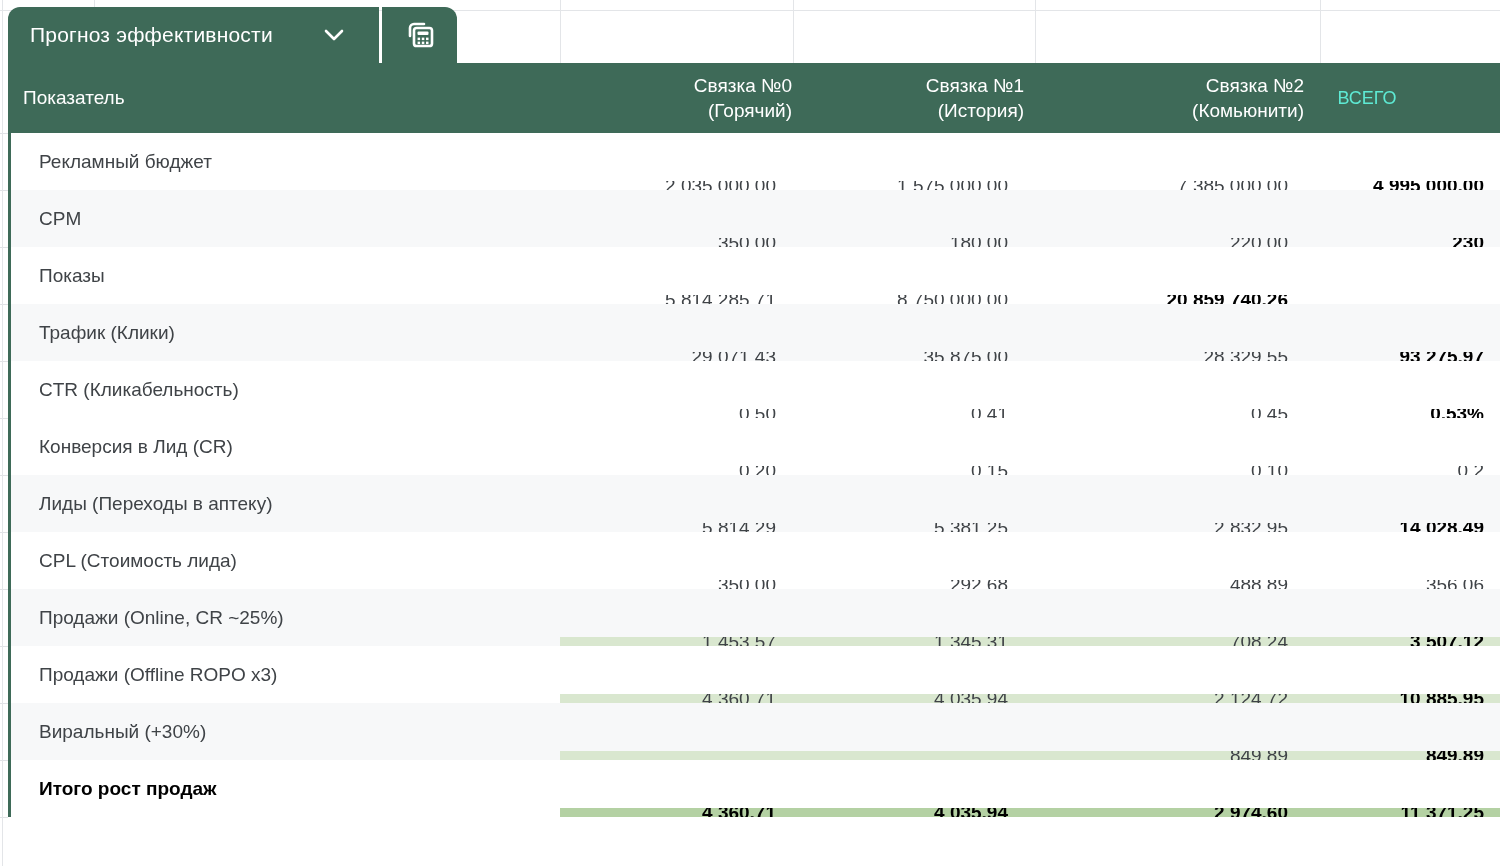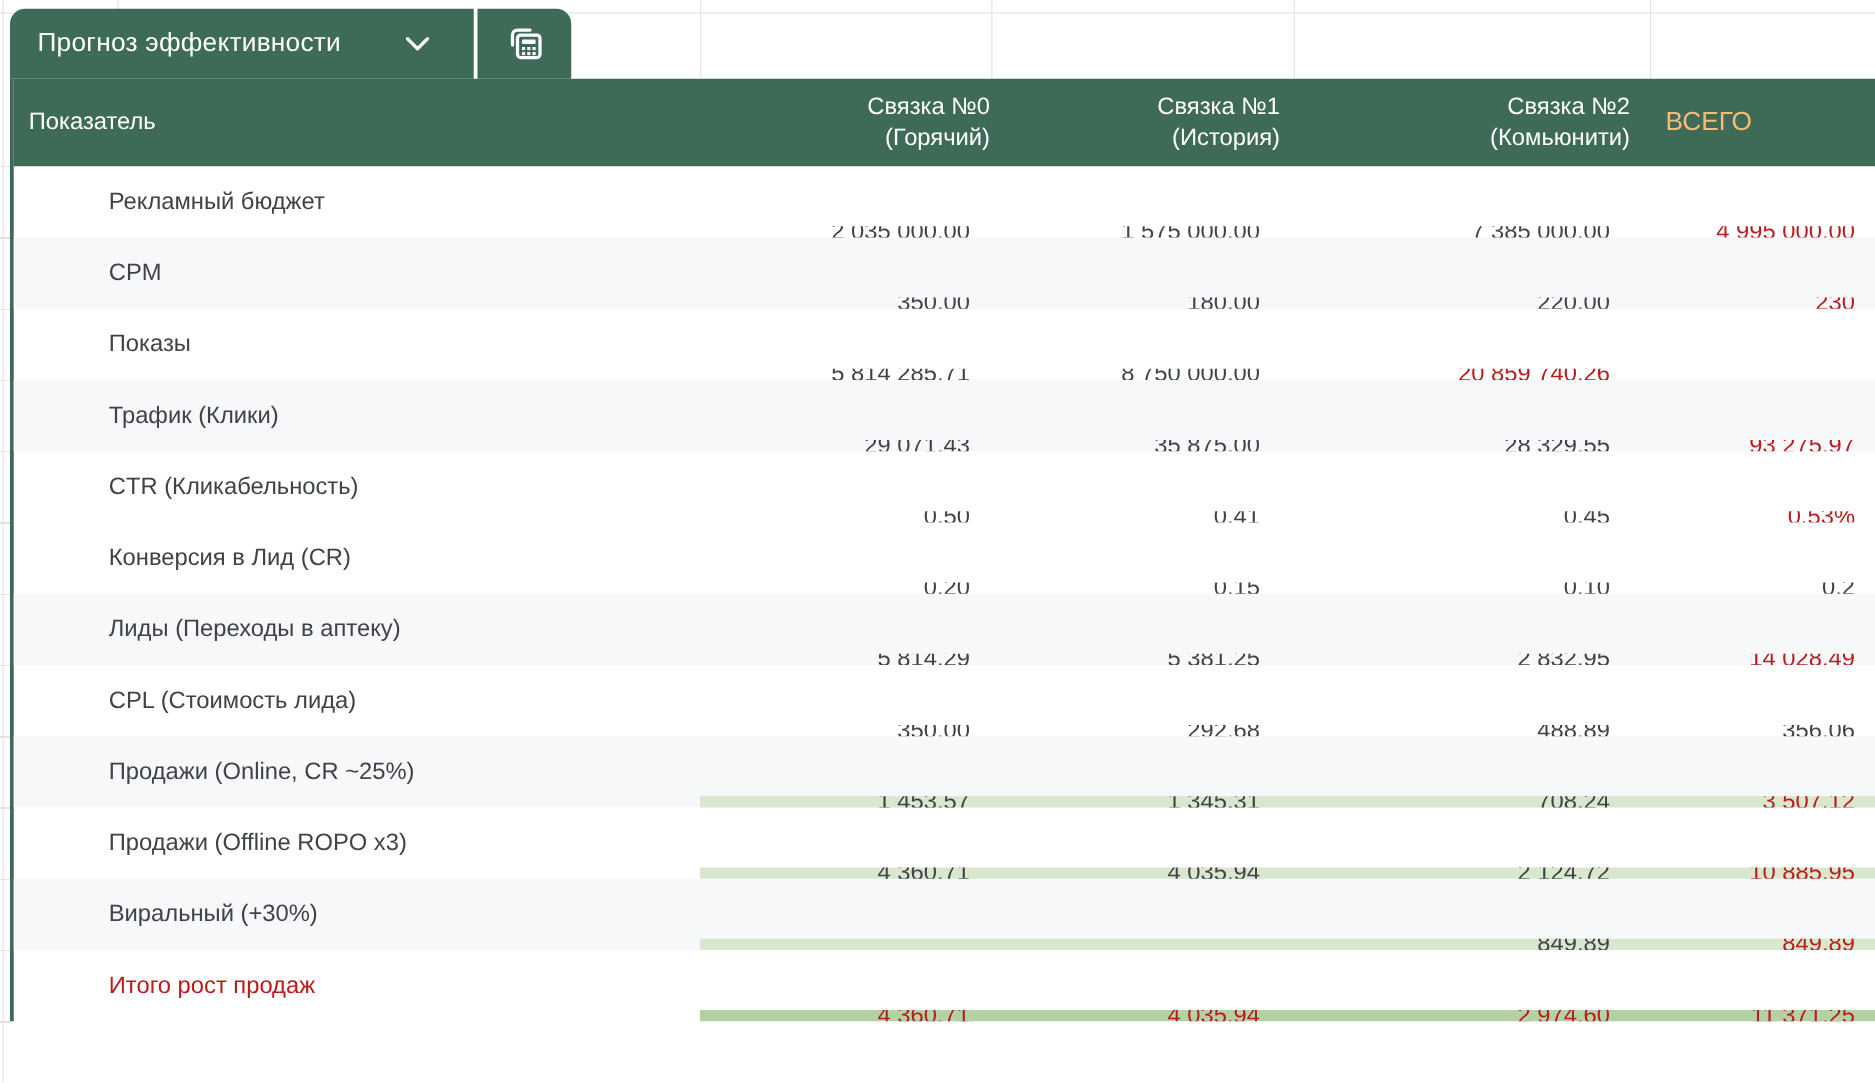--- a/index.html
+++ b/index.html
@@ -29,29 +29,29 @@
   
   .tbl{
     position:absolute;left:8px;top:63px;width:1492px;box-sizing:border-box;
     border-left:3px solid #3E6A58;background:#fff;z-index:2;
   }
   .hrow,.row{display:grid;grid-template-columns:549px 232px 232px 280px 196px;}
   .hrow{height:70px;background:#3E6A58;color:#fff;}
   .row{height:57px;}
   .row.alt{background:#F7F8F9;}
   .cell{display:flex;align-items:center;font-size:19px;color:#3F4347;box-sizing:border-box;overflow:hidden;white-space:nowrap;}
-  .lbl{padding-left:28px;justify-content:flex-start;margin-left:48px;}
+  .lbl{padding-left:28px;justify-content:flex-start;}
   .num{justify-content:flex-end;padding-right:16px;margin-top:48px;}
-  .b{font-weight:400;color:#b91c1c;text-align:center;}
+  .b{font-weight:700;color:#000000;text-align:center;}
   .gl-cell{background:#D9E7CF;}
   .gs-cell{background:#B4D1A3;}
   
   .hl{padding-left:12px;font-size:19px;color:#ffffff;}
   .hc{padding-left:15px;flex-direction:column;align-items:flex-end;justify-content:center;line-height:25px;font-size:19px;color:#fff;}
-  .ht{justify-content:center;padding-right:70px;font-size:21px;color:#fdba74;}
+  .ht{justify-content:center;padding-right:70px;font-size:18px;color:#5eead4;}
 </style>
 </head>
 <body>
 
 <div class="sheet-strip">
   <div class="gl-h" style="left:0;top:10px;width:1500px;"></div>
   <div class="gl-v" style="left:94px;top:0;height:8px;"></div>
   <div class="gl-v" style="left:560px;top:0;height:63px;"></div>
   <div class="gl-v" style="left:793px;top:0;height:63px;"></div>
   <div class="gl-v" style="left:1035px;top:0;height:63px;"></div>

